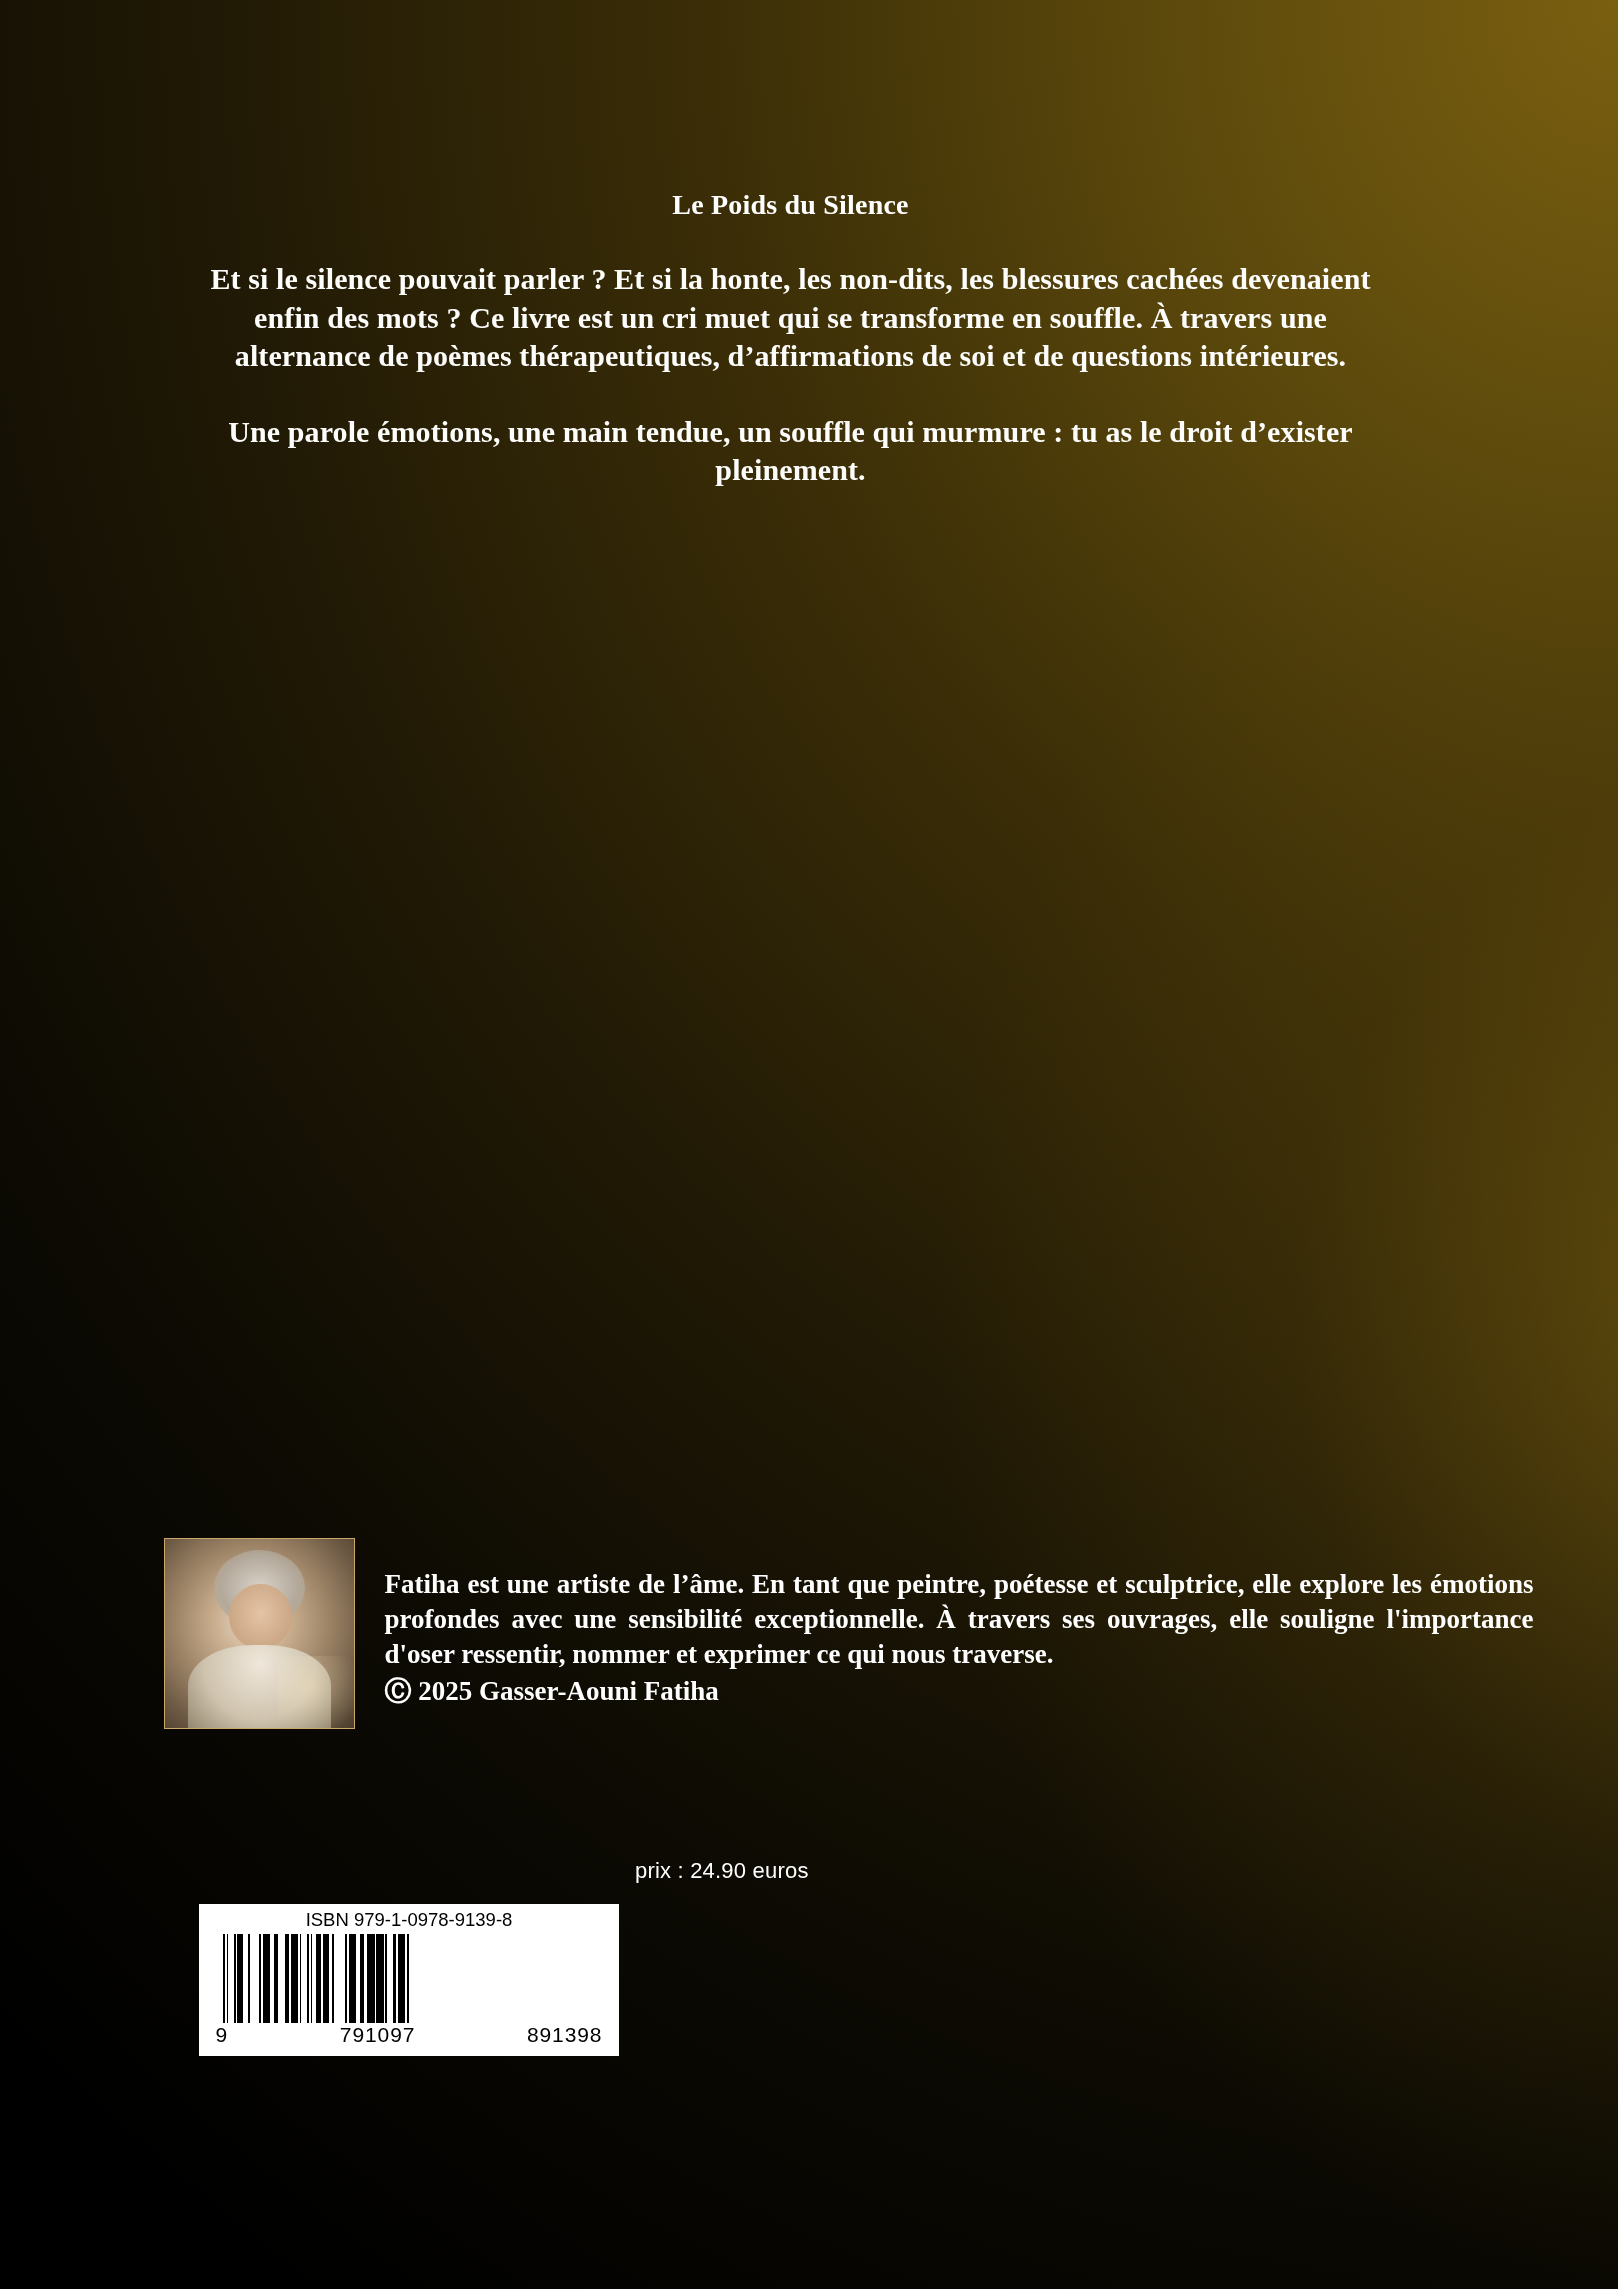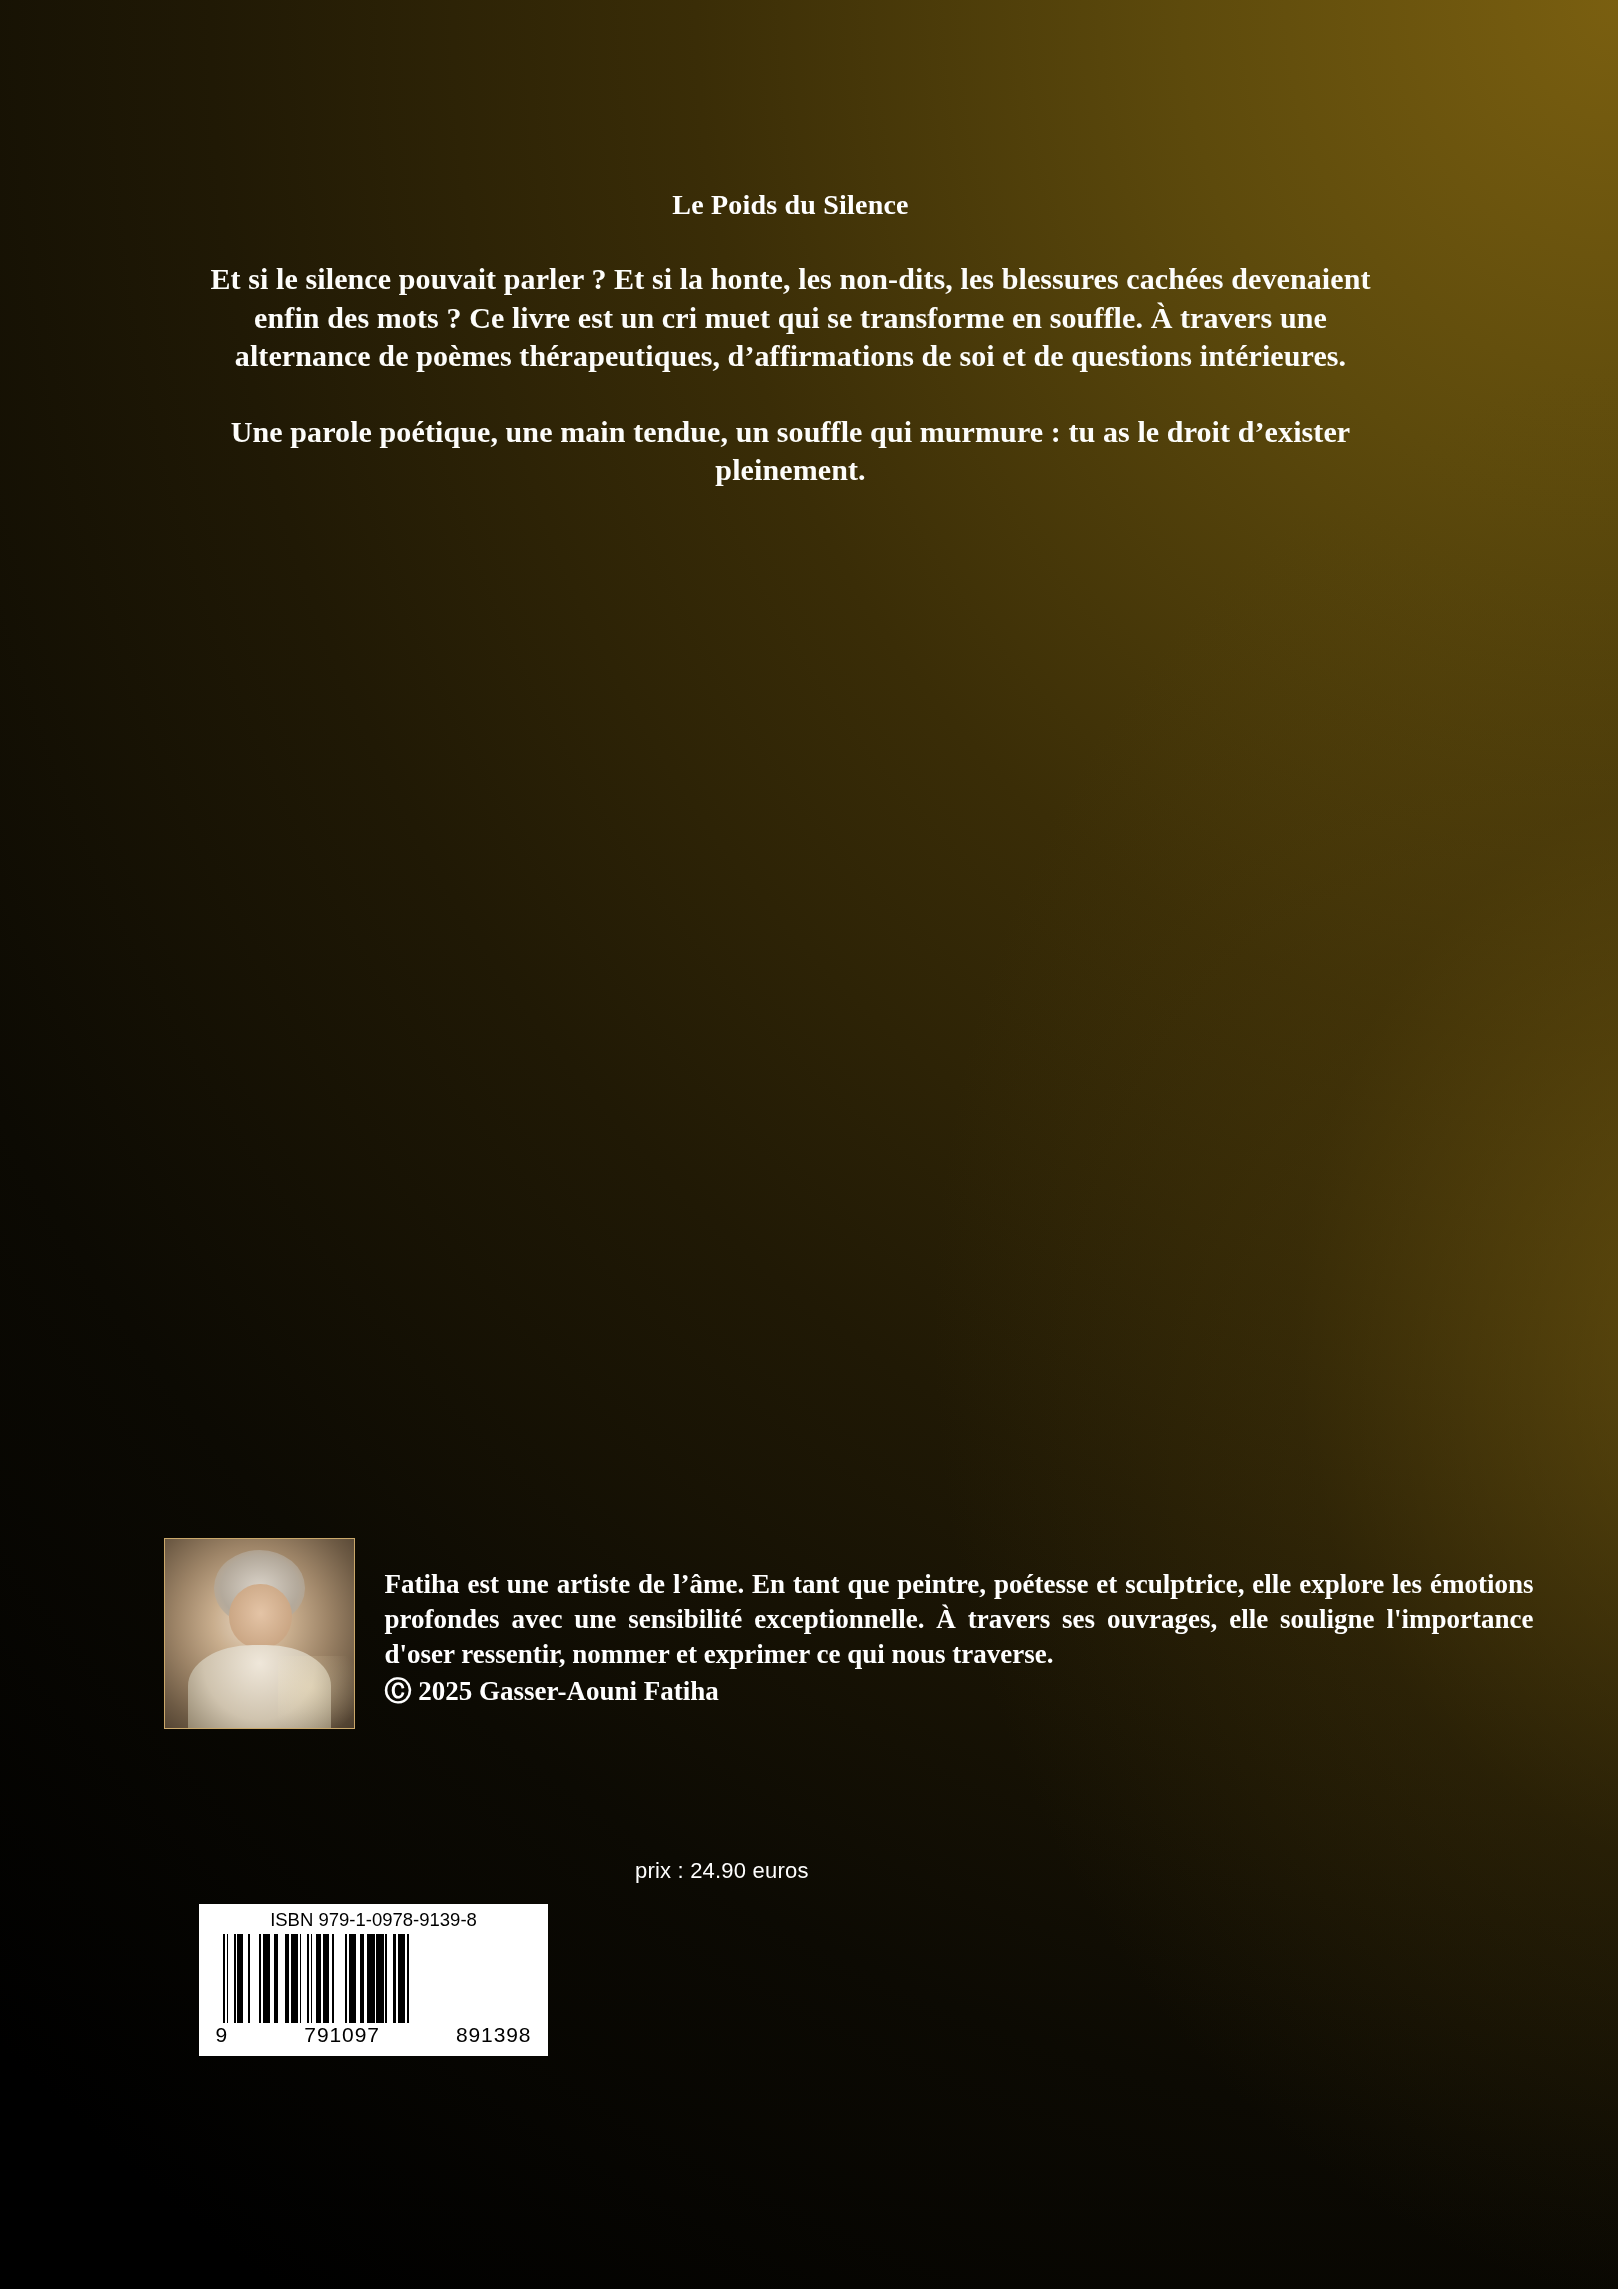--- a/index.html
+++ b/index.html
@@ -138,21 +138,21 @@
     font-family: "Liberation Sans", sans-serif;
     font-size: 22px;
     letter-spacing: 0.2px;
   }
 
   
   #barcode-box {
     position: absolute;
     left: 199px;
     top: 1904px;
-    width: 349px;
+    width: 420px;
     height: 152px;
     background: #ffffff;
     padding: 5.5px 0 0 0;
     box-sizing: border-box;
   }
   #isbn-text {
     text-align: center;
     color: #000000;
     font-family: "Liberation Sans", sans-serif;
     font-size: 18.5px;
@@ -181,21 +181,21 @@
   }
 </style>
 </head>
 <body>
 
 <div id="cover">
 
   <div id="blurb" class="content">
     <div class="title">Le Poids du Silence</div>
     <p> Et si le silence pouvait parler ? Et si la honte, les non-dits, les blessures cachées devenaient enfin des mots ? Ce livre est un cri muet qui se transforme en souffle. À travers une alternance de poèmes thérapeutiques, d’affirmations de soi et de questions intérieures.</p>
-    <p>Une parole poétique, une main tendue, un souffle qui murmure : tu as le droit d’exister pleinement.</p>
+    <p>Une parole émotions, une main tendue, un souffle qui murmure : tu as le droit d’exister pleinement.</p>
   </div>
 
   <div id="author-block" class="content">
     <div id="author-photo">
       <div class="p-hair"></div>
       <div class="p-face"></div>
       <div class="p-body"></div>
       <div class="p-glint"></div>
     </div>
     <div id="author-text">

